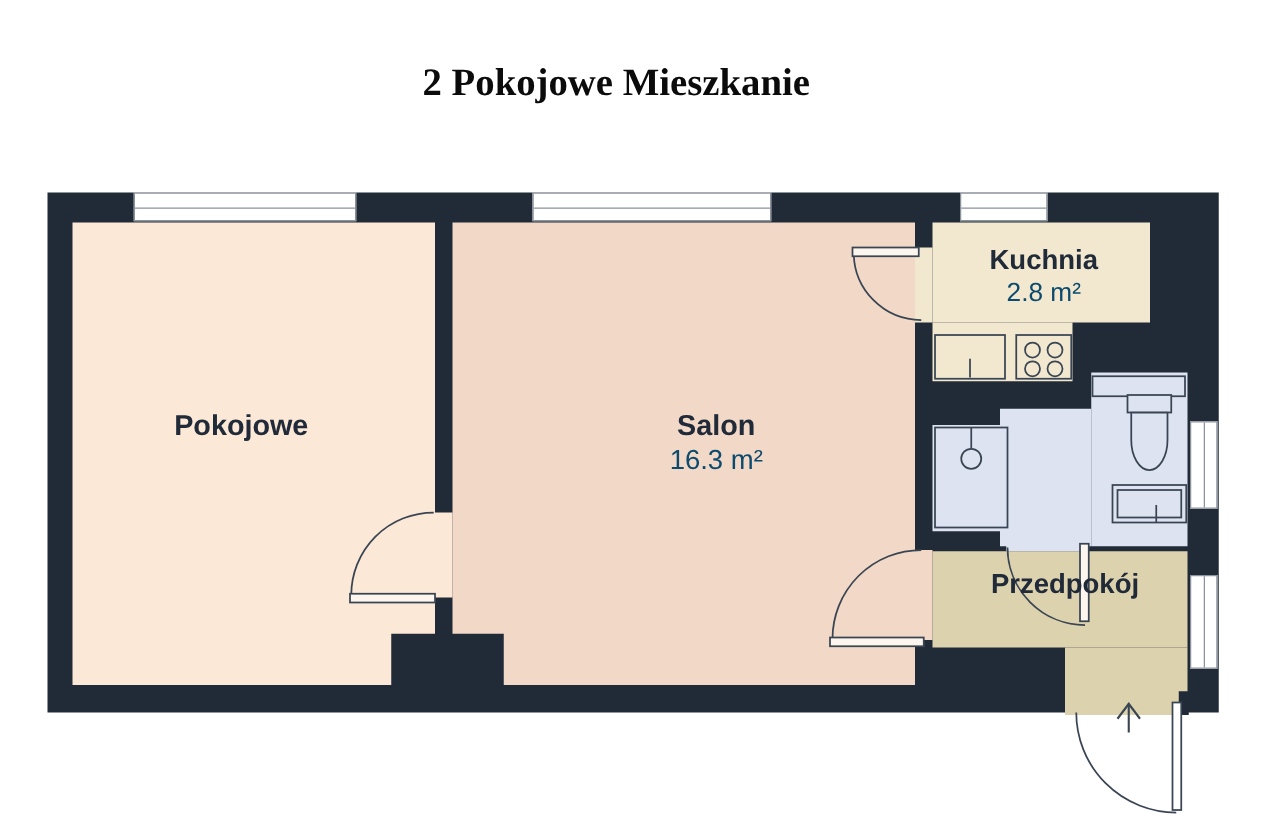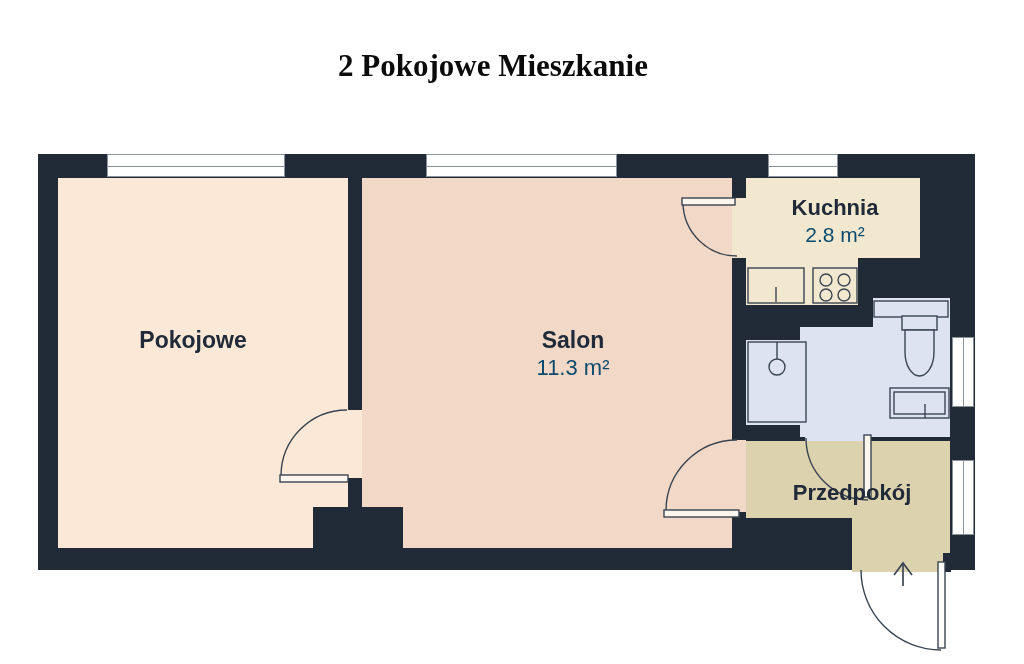--- a/index.html
+++ b/index.html
@@ -107,23 +107,23 @@
         <path d="M894 575 L903 563 L912 575"></path>
       </g>
     </g>
   </svg>
 
   <div class="room-label" style="left:193px;top:327px;">
     <div class="room-name">Pokojowe</div>
   </div>
   <div class="room-label" style="left:549px;top:327px;margin-left:24px;">
     <div class="room-name">Salon</div>
-    <div class="room-area">11.3 m²</div>
+    <div class="room-area">16.3 m²</div>
   </div>
   <div class="room-label small" style="left:835px;top:196px;">
     <div class="room-name">Kuchnia</div>
     <div class="room-area">2.8 m²</div>
   </div>
-  <div class="room-label small" style="left:852px;top:455px;margin-top:26px;">
+  <div class="room-label small" style="left:852px;top:455px;">
     <div class="room-name">Przedpokój</div>
   </div>
 
 </div>
 
 </body></html>

